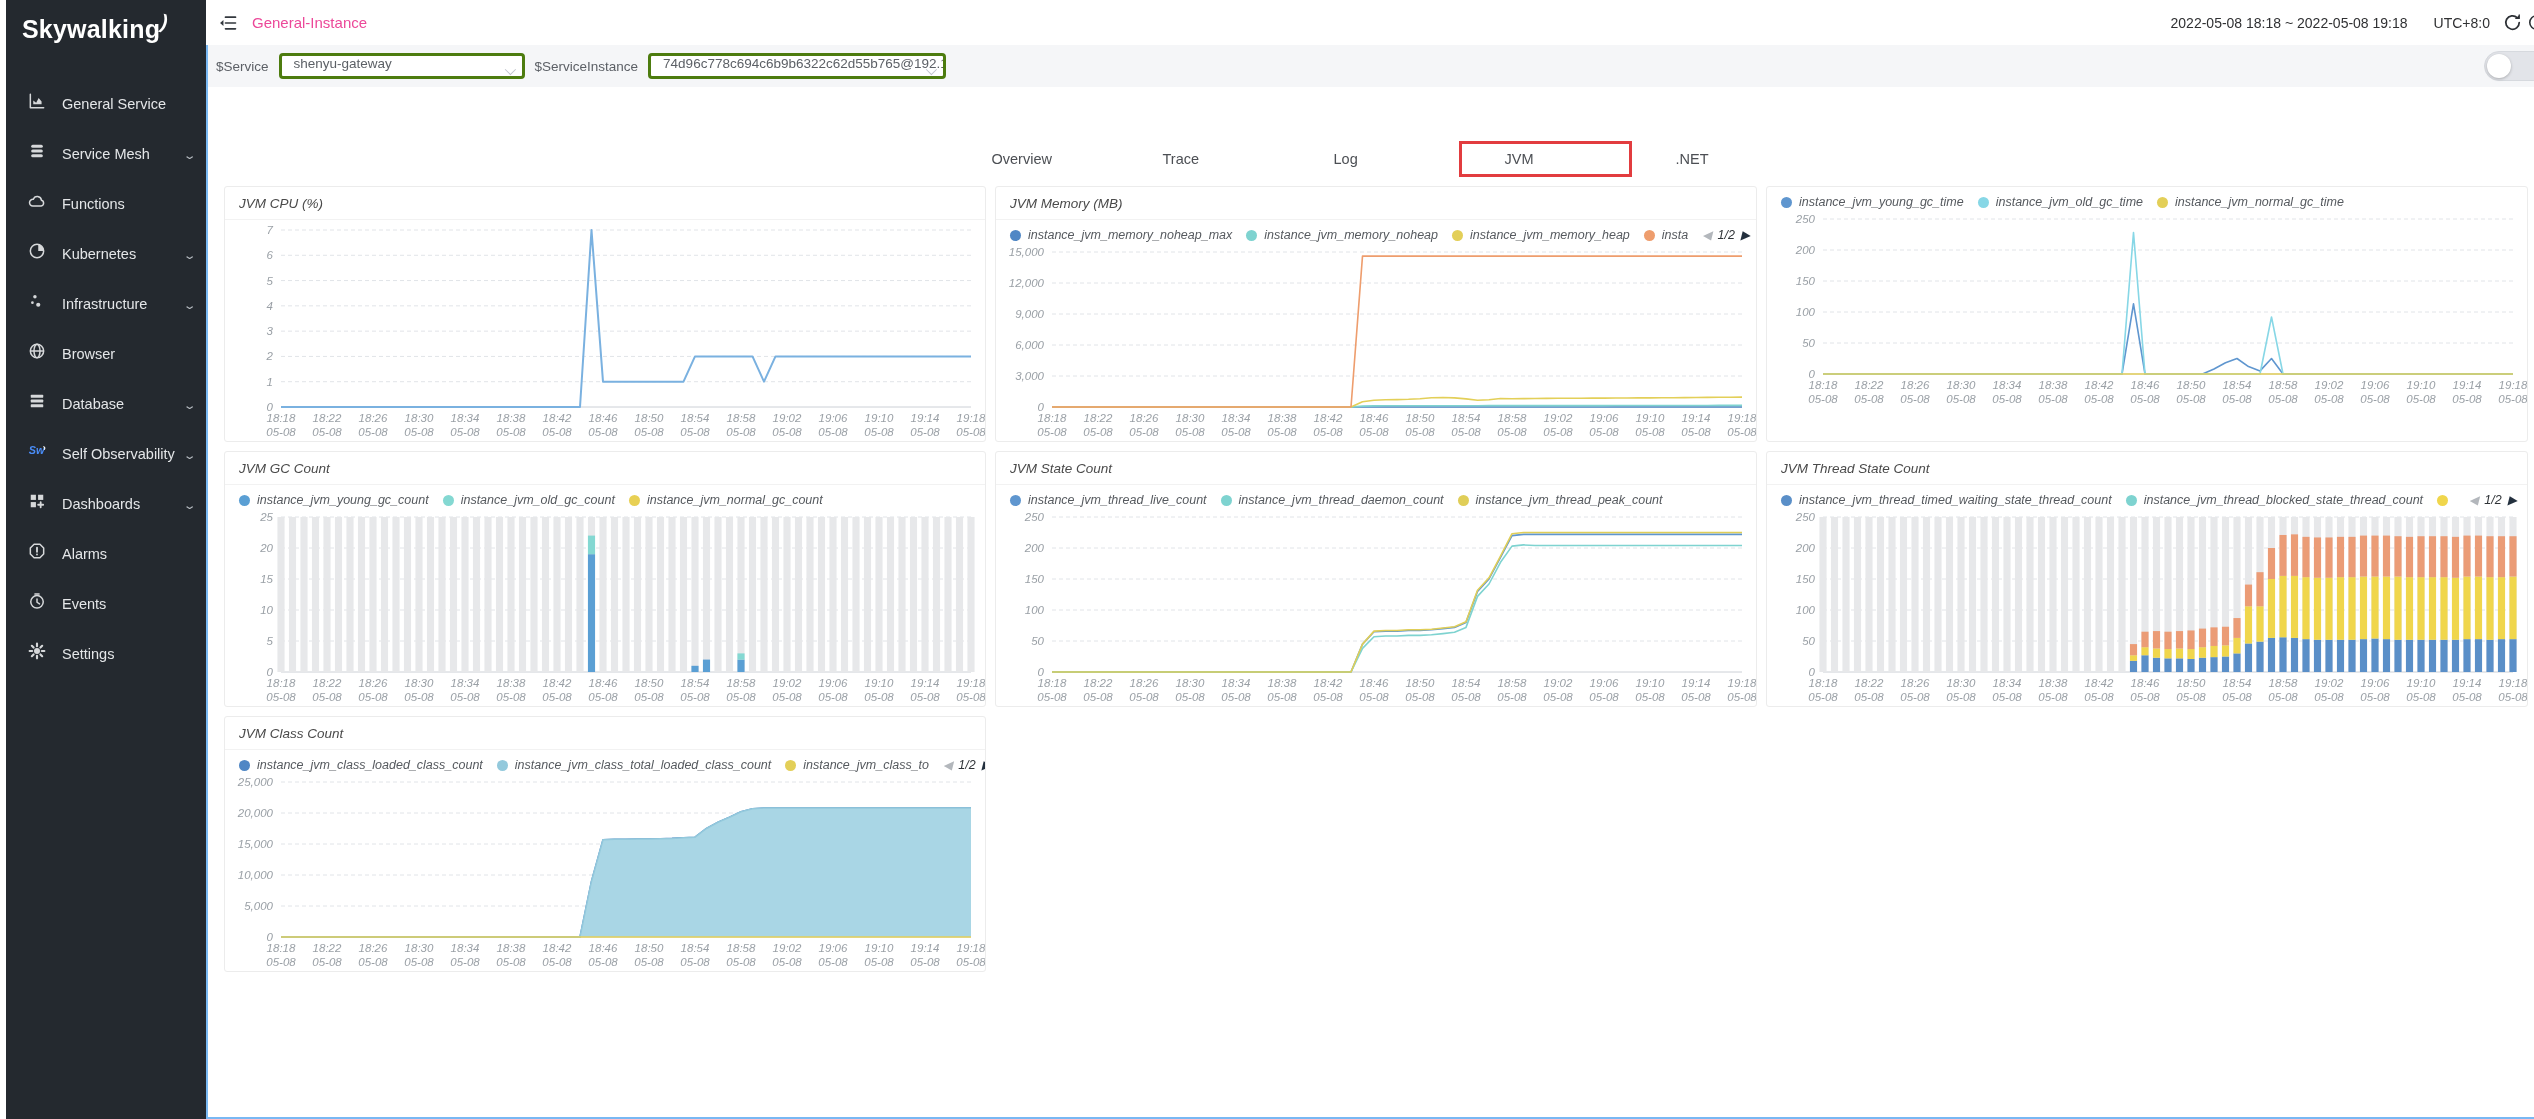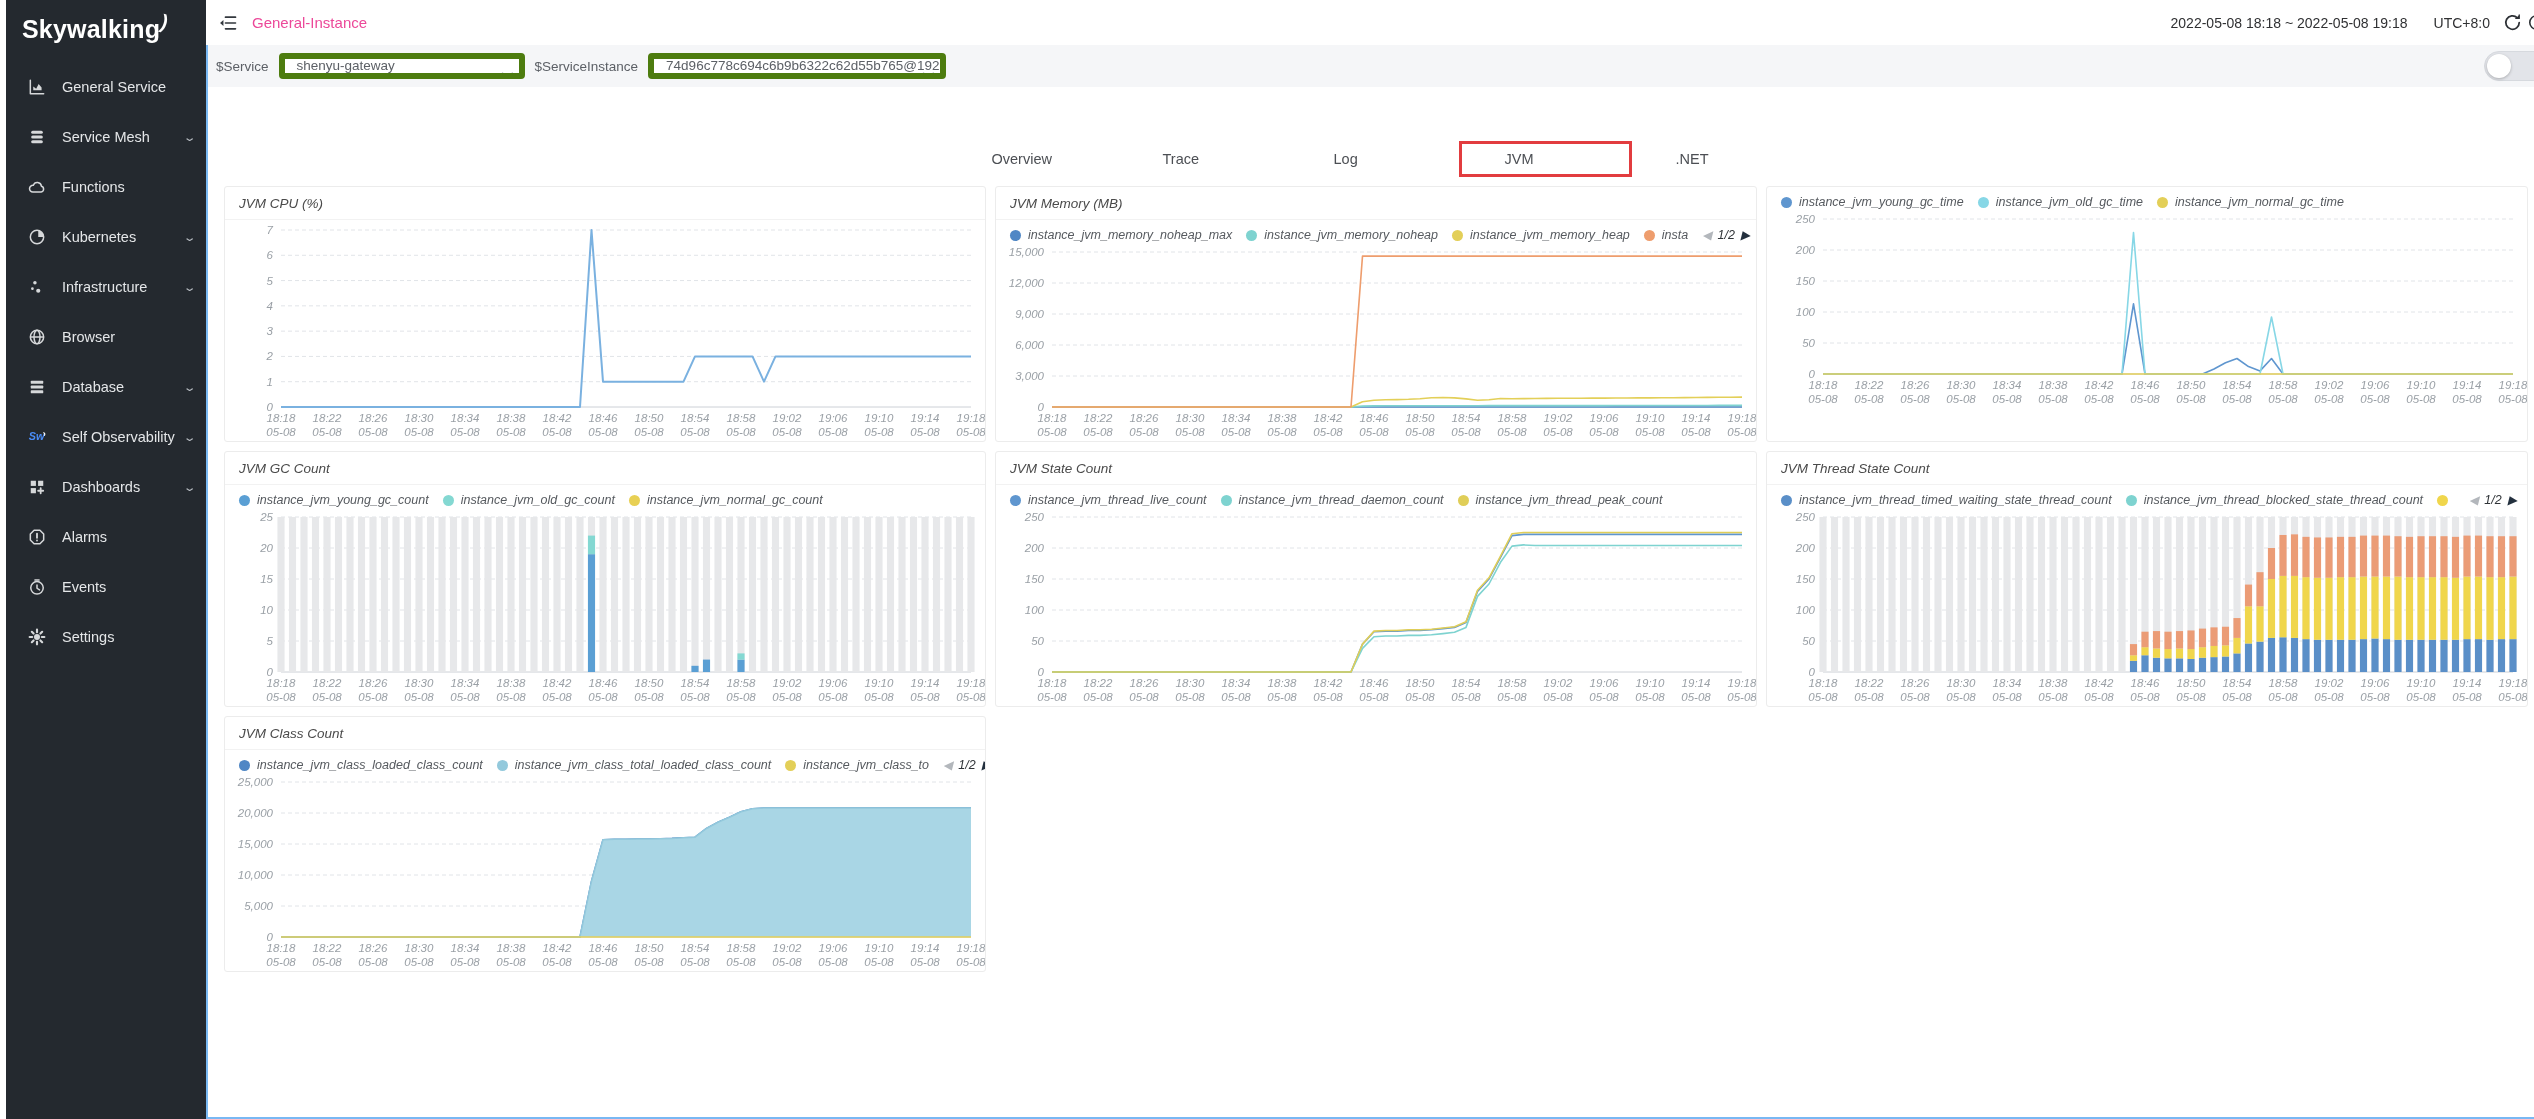--- a/index.html
+++ b/index.html
@@ -4,21 +4,21 @@
 <style>
   * { box-sizing: border-box; margin: 0; padding: 0; }
   html,body { width:2534px; height:1119px; overflow:hidden; font-family:"Liberation Sans", sans-serif; background:#fff; }
   .app { display:flex; width:2534px; height:1119px;margin-left:6px; }
 
   
   .sidebar { width:200px; flex-shrink:0; background:#24292f; color:#e4e6e8; display:flex; flex-direction:column; }
   .logo { height:58px; display:flex; align-items:center; padding-left:16px; font-size:25px; font-weight:700; color:#fff; letter-spacing:.2px; }
   .logo .swoosh { font-size:20px; font-weight:700; transform:translateY(-7px) rotate(18deg); display:inline-block; margin-left:1px; }
   .nav { padding-top:4px; }
-  .nav-item { height:50px; display:flex; align-items:center; padding:0 12px 0 20px; font-size:14.5px; color:#e4e6e8; cursor:pointer; }
+  .nav-item { height:50px; display:flex; align-items:flex-end; padding:0 12px 0 20px; font-size:14.5px; color:#e4e6e8; cursor:pointer; }
   .nav-icon { width:22px; height:22px; margin-right:14px; display:flex; align-items:center; justify-content:center; flex-shrink:0; }
   .nav-icon svg { stroke:#d6d8da; fill:none; stroke-width:1.8; stroke-linecap:round; stroke-linejoin:round; }
   .nav-label { white-space:nowrap; overflow:hidden; }
   .chevron { margin-left:auto; color:#b9bec4; font-size:11px; transform:scaleX(1.5); }
   .sw-text { fill:#4a8df8; font-weight:bold; font-style:italic; font-size:13px; }
 
   
   .main { flex:1; display:flex; flex-direction:column; min-width:0; }
   .topbar { height:45px; background:#fff; display:flex; align-items:center; padding:0 4px 0 8px; flex-shrink:0; overflow:hidden; }
   .collapse-btn { width:28px; height:28px; display:flex; align-items:center; justify-content:center; cursor:pointer; margin-right:10px; }
@@ -26,21 +26,21 @@
   .topbar-spacer { flex:1; }
   .time-range { font-size:14px; color:#303133; margin-right:26px; cursor:pointer; }
   .timezone { font-size:14px; color:#303133; margin-right:10px; cursor:pointer; }
   .icon-btn { width:24px; height:24px; display:flex; align-items:center; justify-content:center; cursor:pointer; flex-shrink:0; }
   .icon-btn.cut { margin-right:-12px; }
 
   
   .wrap { flex:1; display:flex; flex-direction:column; min-height:0; border:2px solid #79b8f3; border-top:none;gap:45px; }
   .selectorbar { height:42px; background:#f5f6f8; display:flex; align-items:center; padding-left:8px; gap:10px; flex-shrink:0; overflow:hidden; }
   .sel-label { font-size:13.5px; color:#5c6066; }
-  .select { height:26px; background:#fff; border:6px solid #4d7c0f; border-radius:4px; display:flex; align-items:flex-end; padding:0 28px 0 12px; font-size:13.5px; color:#5c6066; position:relative; cursor:pointer; white-space:nowrap; overflow:hidden; }
+  .select { height:26px; background:#fff; border:3px solid #4d7c0f; border-radius:4px; display:flex; align-items:flex-start; padding:0 28px 0 12px; font-size:13.5px; color:#5c6066; position:relative; cursor:pointer; white-space:nowrap; overflow:hidden; }
   .select.service { width:246px; }
   .select.instance { width:298px; }
   .sel-caret { position:absolute; right:9px; top:11px; width:8px; height:8px; border-right:1.6px solid #c0c4cc; border-bottom:1.6px solid #c0c4cc; transform:rotate(45deg) translateY(-2px); }
   .toggle { margin-left:auto; margin-right:-24px; width:78px; height:30px; background:#e2e4e9; border:1px solid #d6d9de; border-radius:15px; position:relative; flex-shrink:0; cursor:pointer; }
   .toggle .knob { position:absolute; left:2px; top:2px; width:24px; height:24px; border-radius:50%; background:#fff; box-shadow:0 1px 3px rgba(0,0,0,.25); }
 
   .content { flex:1; background:#fff; display:flex; flex-direction:column; min-height:0; overflow:hidden;align-items:center; }
   .tabs { display:flex; padding:10px 0 6px 2px; flex-shrink:0; }
   .tab { width:171px; padding-left:45px; height:34px; line-height:34px; font-size:14.5px; color:#4c4f54; cursor:pointer; }
   .tab.active { outline:3px solid #e23c3f; outline-offset:-2px; }

